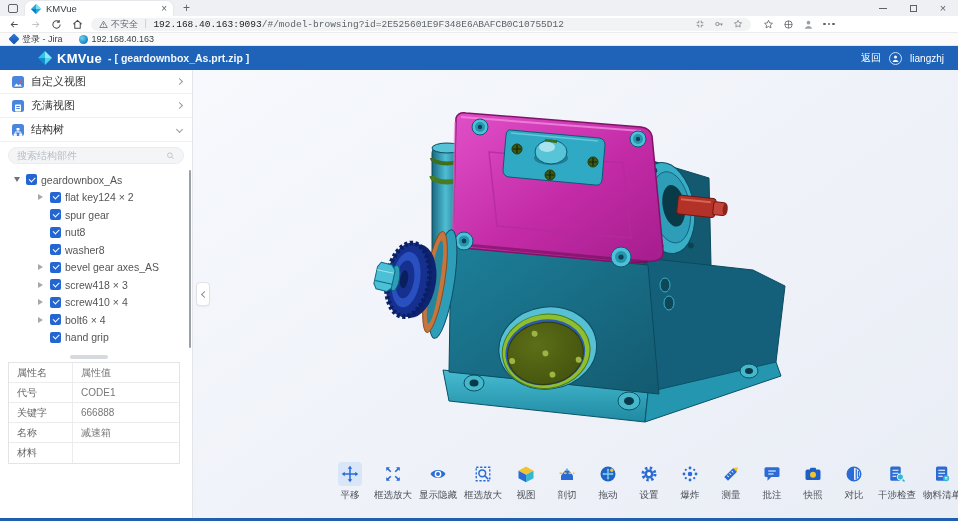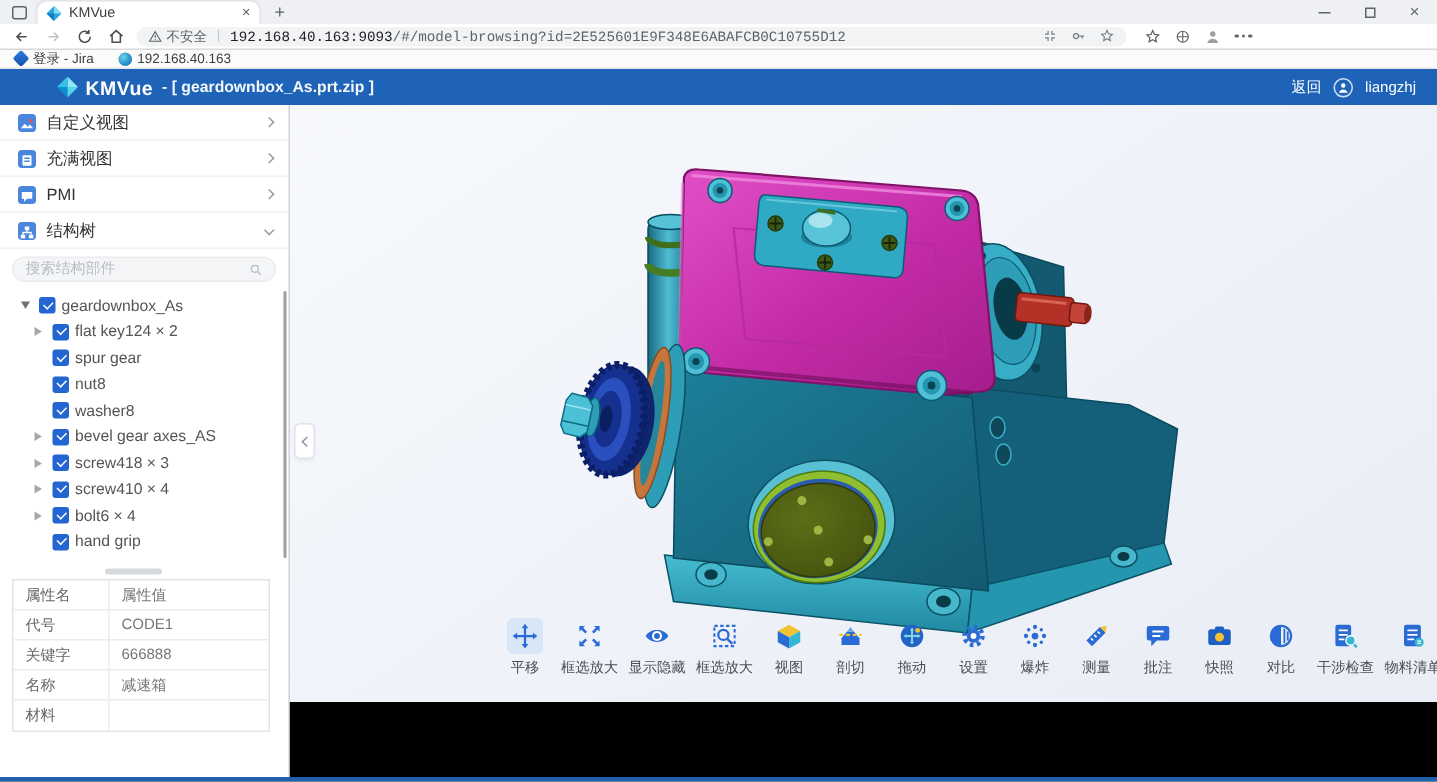--- a/index.html
+++ b/index.html
@@ -53,41 +53,41 @@
   .sic { width:12px; height:12px; border-radius:2.5px; background:#4a86dd; position:relative; flex:0 0 12px; }
 
   .searchwrap { padding:5px 8px 4px 8px; }
   .search { height:17px; background:#f4f5f7; border:1px solid #ececec; border-radius:9px; display:flex; align-items:center; padding:0 8px; }
   .search input { border:none; outline:none; background:transparent; font-size:10px; color:#555; width:100%; font-family:"Liberation Sans",sans-serif; }
   .search input::placeholder { color:#b8bcc4; }
 
   .tree { position:relative; height:186px; overflow:hidden; padding-top:3px; }
   .tree-row { height:17.5px; display:flex; align-items:center; }
   .tree-row.lvl0 { padding-left:14px; }
-  .tree-row.lvl1 { padding-left:23px; }
+  .tree-row.lvl1 { padding-left:38px; }
   .tw { width:10px; flex:0 0 10px; display:flex; align-items:center; }
   .exp { width:0; height:0; }
   .exp.right { border-top:3.5px solid transparent; border-bottom:3.5px solid transparent; border-left:5px solid #a5a8ad; }
   .exp.down  { border-left:3.5px solid transparent; border-right:3.5px solid transparent; border-top:5px solid #6f7277; }
   .cb { width:11px; height:11px; background:#2366d1; border-radius:2px; margin:0 4px 0 2px; position:relative; flex:0 0 11px; }
   .cb::after { content:''; position:absolute; left:2.5px; top:2.5px; width:5px; height:2.5px; border-left:1.4px solid #fff; border-bottom:1.4px solid #fff; transform:rotate(-45deg); }
   .tl { font-size:10.5px; color:#555; white-space:nowrap; }
   .vscroll { position:absolute; right:1px; top:2px; width:2px; height:178px; background:#9aa0a6; border-radius:1px; }
   .hscroll { height:6px; position:relative; }
   .hscroll .thumb { position:absolute; left:70px; top:1px; width:38px; height:4px; background:#d6d9de; border-radius:2px; }
 
   .props-divider { border-top:1px solid #e8e8e8; }
   .ptable { margin:2px 12px 0 8px; border:1px solid #e4e4e4; }
   .prow { display:grid; grid-template-columns:64px 1fr; height:20px; border-bottom:1px solid #ececec; }
   .prow:last-child { border-bottom:none; }
   .pcell { font-size:10px; color:#666; display:flex; align-items:center; padding-left:8px; border-right:1px solid #ececec; overflow:hidden; white-space:nowrap; }
   .pcell.v { border-right:none; color:#777; }
 
   
-  .viewport { position:absolute; left:193px; top:70px; width:765px; height:398px; background:linear-gradient(145deg,#f7f9fd 0%,#eef1f8 60%,#e9edf5 100%); overflow:hidden; }
+  .viewport { position:absolute; left:193px; top:70px; width:765px; height:448px; background:linear-gradient(145deg,#f7f9fd 0%,#eef1f8 60%,#e9edf5 100%); overflow:hidden; }
   .collapse { position:absolute; left:3px; top:212px; width:14px; height:24px; background:#fff; border:1px solid #dfe2e8; border-radius:4px; display:flex; align-items:center; justify-content:center; box-shadow:0 1px 2px rgba(0,0,0,.05); }
   .collapse span { width:5px; height:5px; border-left:1.4px solid #8a8f99; border-bottom:1.4px solid #8a8f99; transform:rotate(45deg); margin-left:2px; }
 
   .toolbar { position:absolute; left:140px; bottom:16px; display:flex; align-items:flex-end; gap:7px; }
   .titem { display:flex; flex-direction:column; align-items:center; gap:3px; min-width:34px; }
   .ticon { width:24px; height:24px; display:flex; align-items:center; justify-content:center; border-radius:4px; }
   .titem.active .ticon { background:#d8e6f8; }
   .tlabel { font-size:9.5px; color:#4a4f57; white-space:nowrap; }
 
   .bottom-edge { position:absolute; left:0; bottom:0; width:958px; height:3px; background:#1f5fae; }
@@ -231,27 +231,20 @@
       <span class="lbl">自定义视图</span>
       <span class="chev r"></span>
     </div>
     <div class="panel-h">
       <span class="sic"><svg width="12" height="12" viewBox="0 0 12 12">
             <rect x="3" y="2.5" width="6" height="7" rx="0.8" fill="#fff"></rect>
             <rect x="4.2" y="4" width="3.6" height="1" fill="#4a86dd"></rect>
             <rect x="4.2" y="6" width="3.6" height="1" fill="#4a86dd"></rect>
           </svg></span>
       <span class="lbl">充满视图</span>
-      <span class="chev r"></span>
-    </div>
-    <div class="panel-h">
-      <span class="sic"><svg width="12" height="12" viewBox="0 0 12 12">
-            <path d="M2.5 3h7v4.5H6L4 9.5V7.5H2.5Z" fill="#fff"></path>
-          </svg></span>
-      <span class="lbl">PMI</span>
       <span class="chev r"></span>
     </div>
     <div class="panel-h">
       <span class="sic"><svg width="12" height="12" viewBox="0 0 12 12">
             <rect x="4.5" y="2" width="3" height="2.4" fill="#fff"></rect>
             <rect x="1.8" y="7.5" width="3" height="2.4" fill="#fff"></rect>
             <rect x="7.2" y="7.5" width="3" height="2.4" fill="#fff"></rect>
             <path d="M6 4.4v1.6M3.3 7.5V6h5.4v1.5" stroke="#fff" stroke-width="0.9" fill="none"></path>
           </svg></span>
       <span class="lbl">结构树</span>

